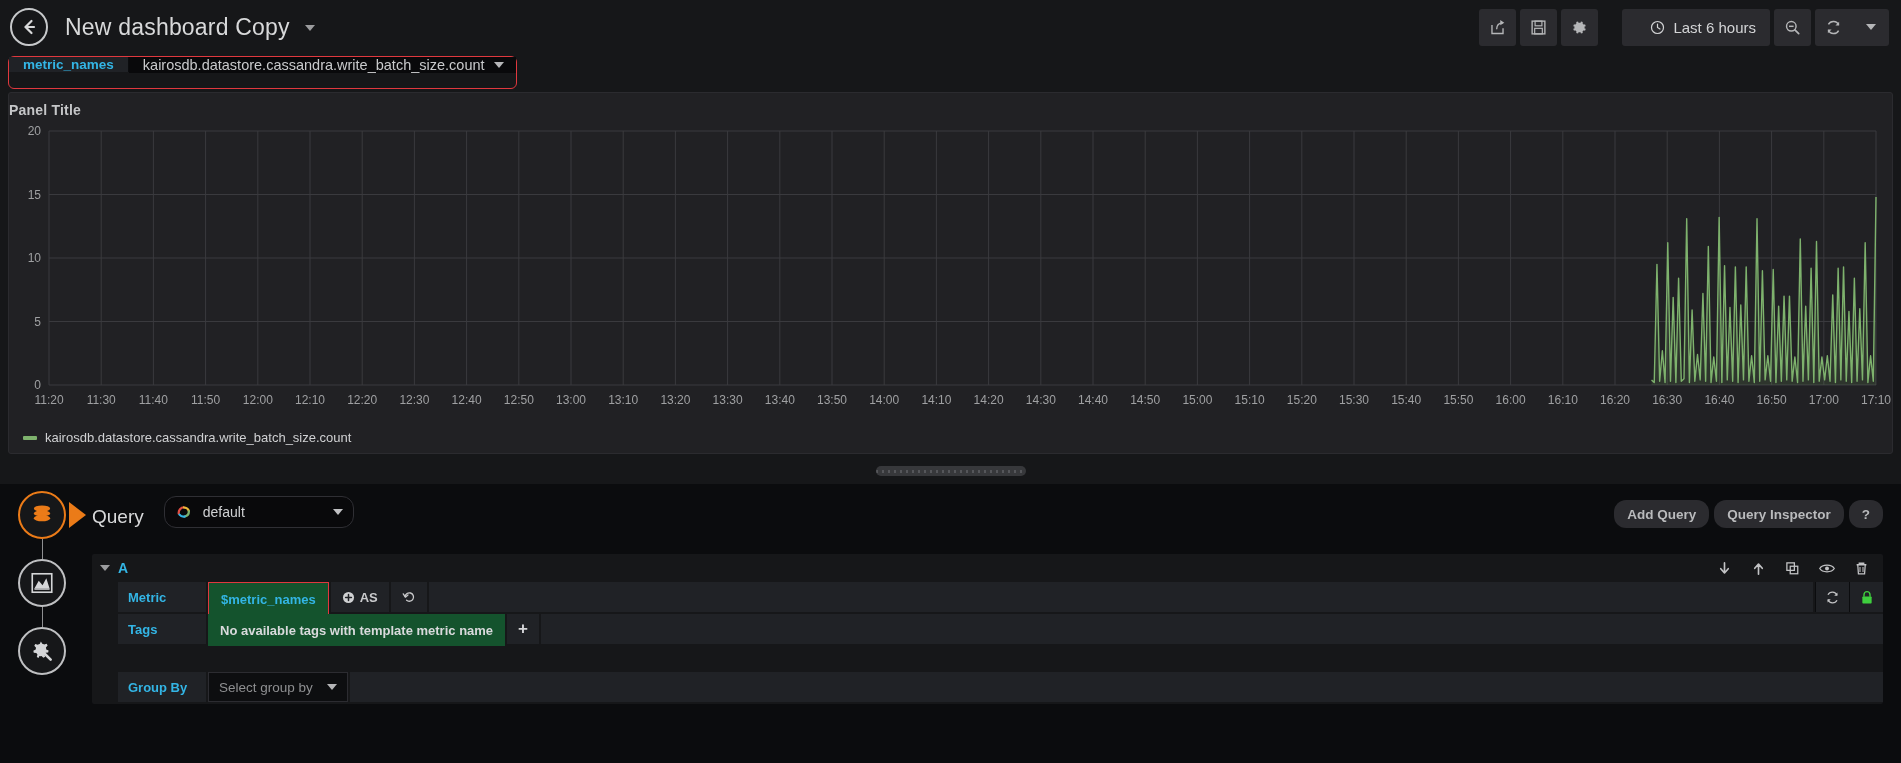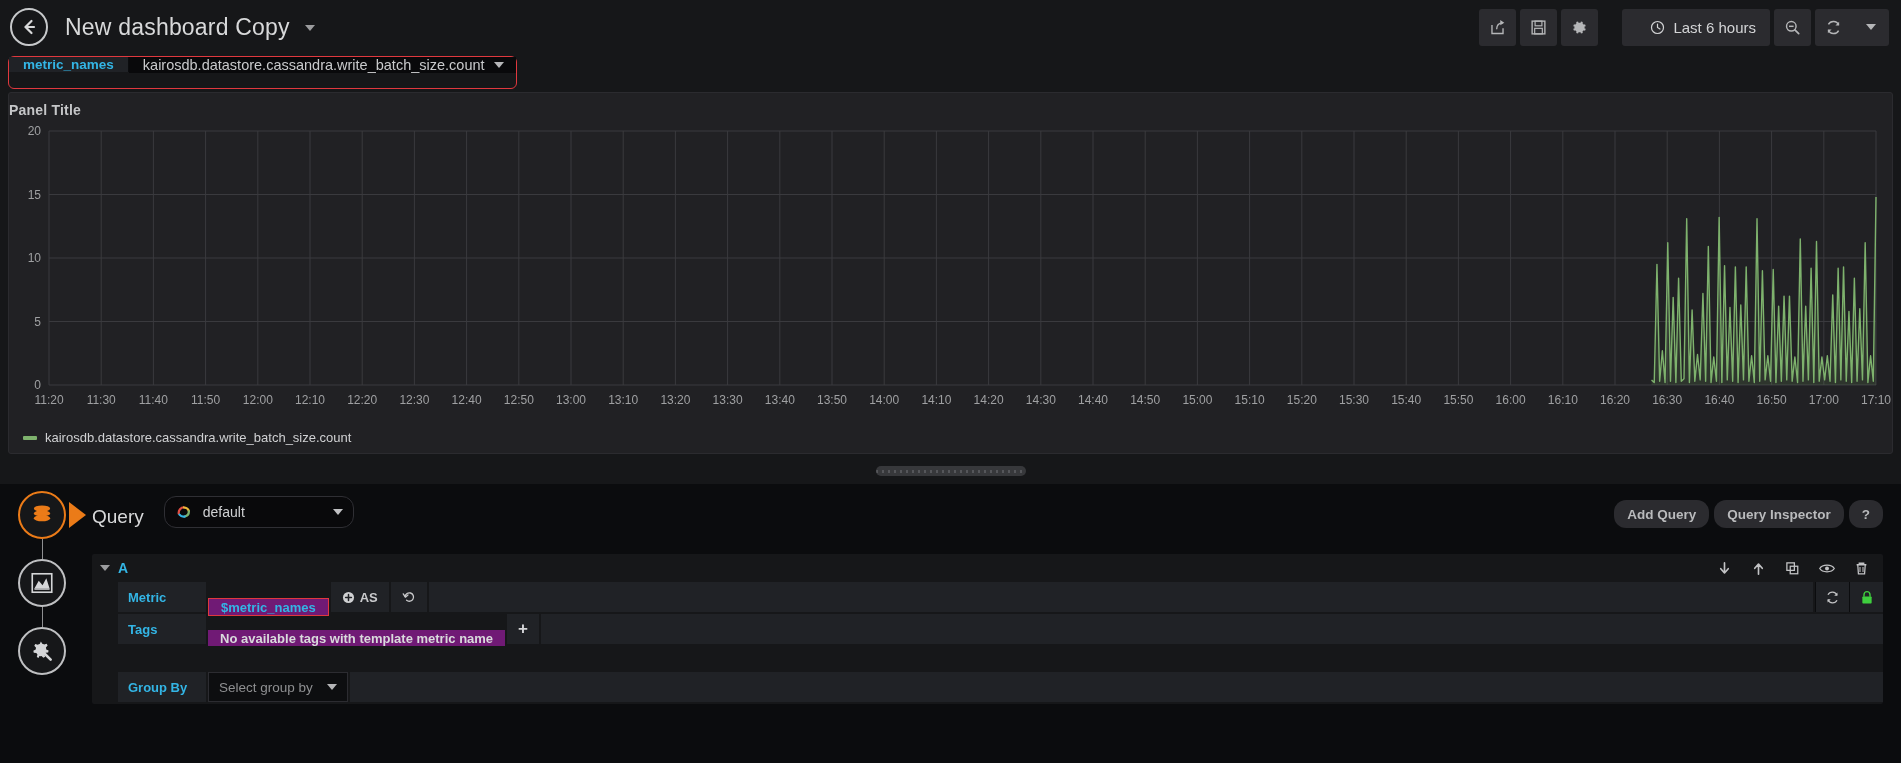--- a/index.html
+++ b/index.html
@@ -164,23 +164,23 @@
   .qicon { cursor: pointer; line-height: 0; }
 
   .kv-table { margin-left: 26px; }
   .kv-row { display: flex; align-items: stretch; height: 30px; margin-bottom: 2px; }
   .kv-key {
     width: 88px; background: #202226; color: #33b5e5;
     font-size: 13px; font-weight: bold;
     display: flex; align-items: center; padding-left: 10px;
   }
   .kv-val {
-    background: #701a75; color: #d0d1d3; font-size: 13px;
-    display: flex; align-items: center; padding: 8px 12px;
-    margin-left: 2px; cursor: pointer; margin-top: 16px;
+    background: #14532d; color: #d0d1d3; font-size: 13px;
+    display: flex; align-items: center; padding: 16px 12px;
+    margin-left: 2px; cursor: pointer;
   }
   .kv-val.metric-hl {
     color: #33b5e5; font-weight: bold;
     border: 1px solid #e0383e; min-width: 106px; justify-content: center;
   }
   .kv-val.bold-txt { font-weight: bold; color: #d9dadc; }
   .kv-btn {
     background: #202226; margin-left: 2px; padding: 0 11px;
     display: flex; align-items: center; gap: 5px;
     font-size: 13px; font-weight: bold; color: #c9cacc; cursor: pointer;

